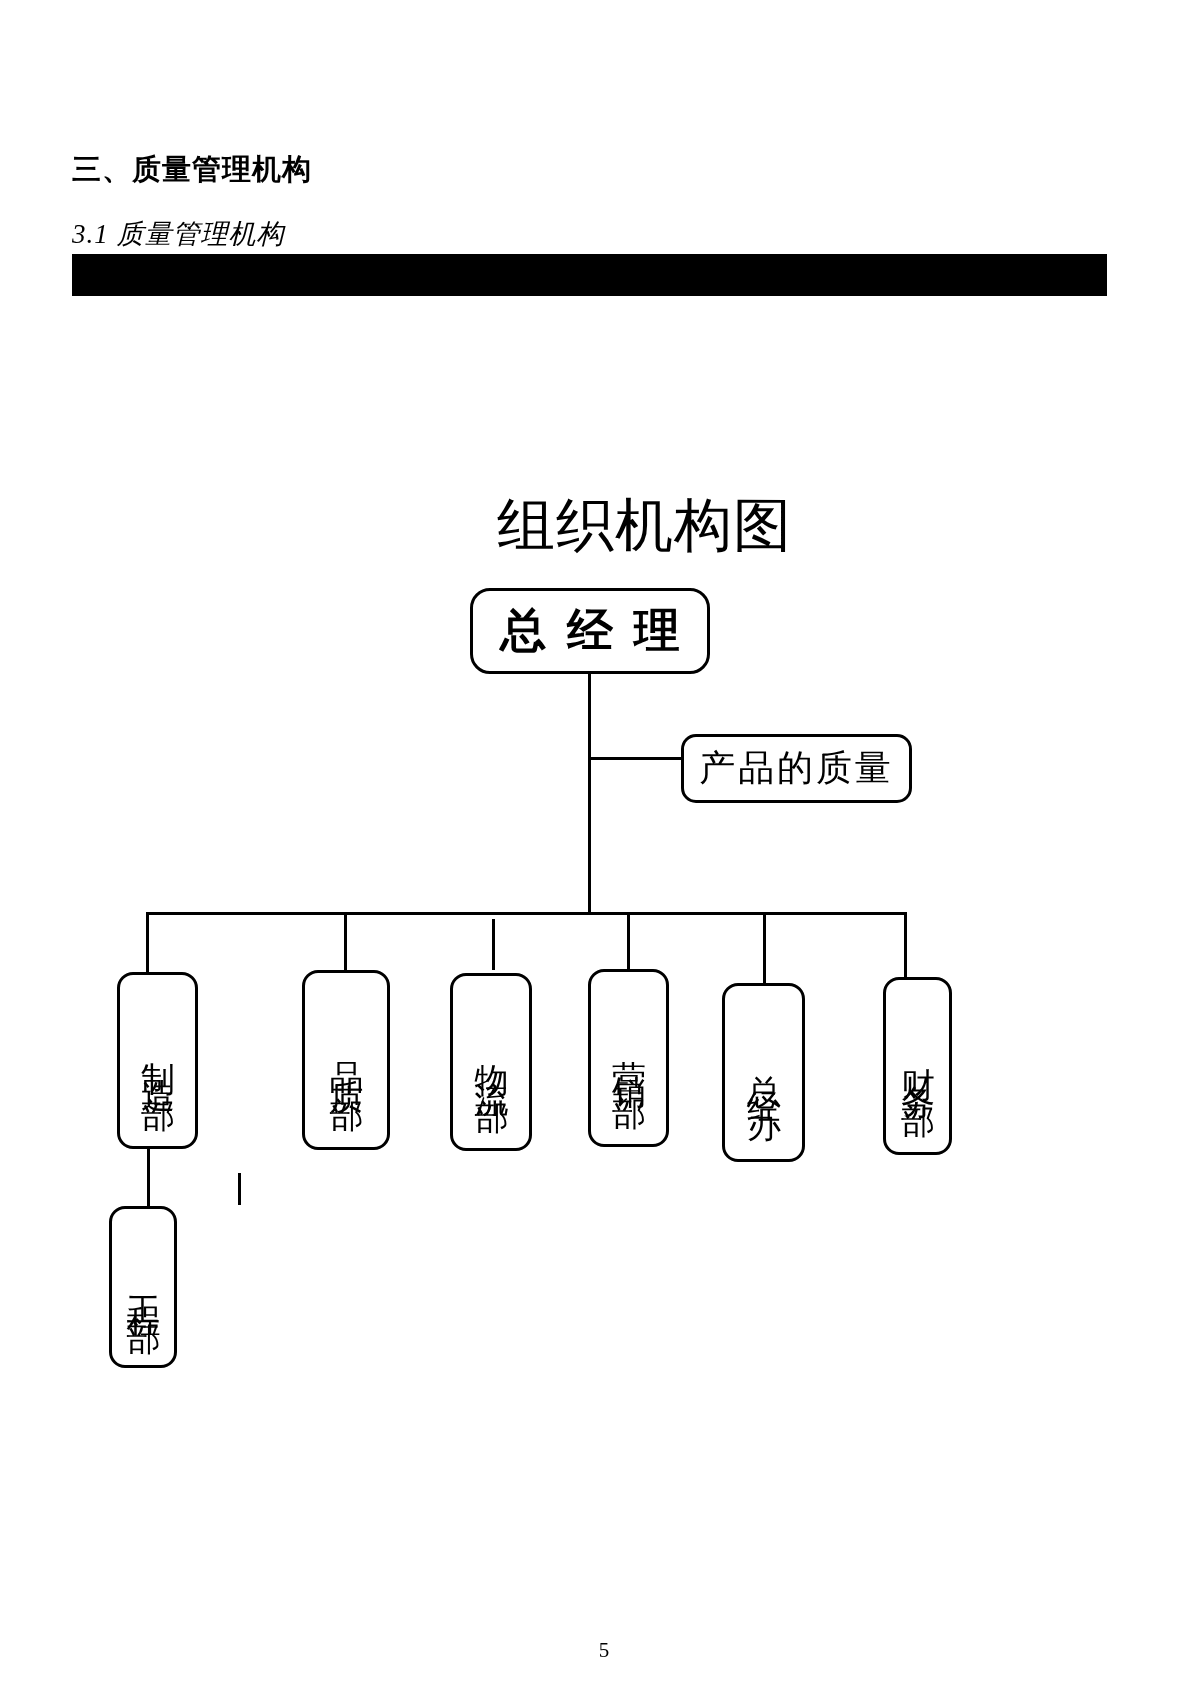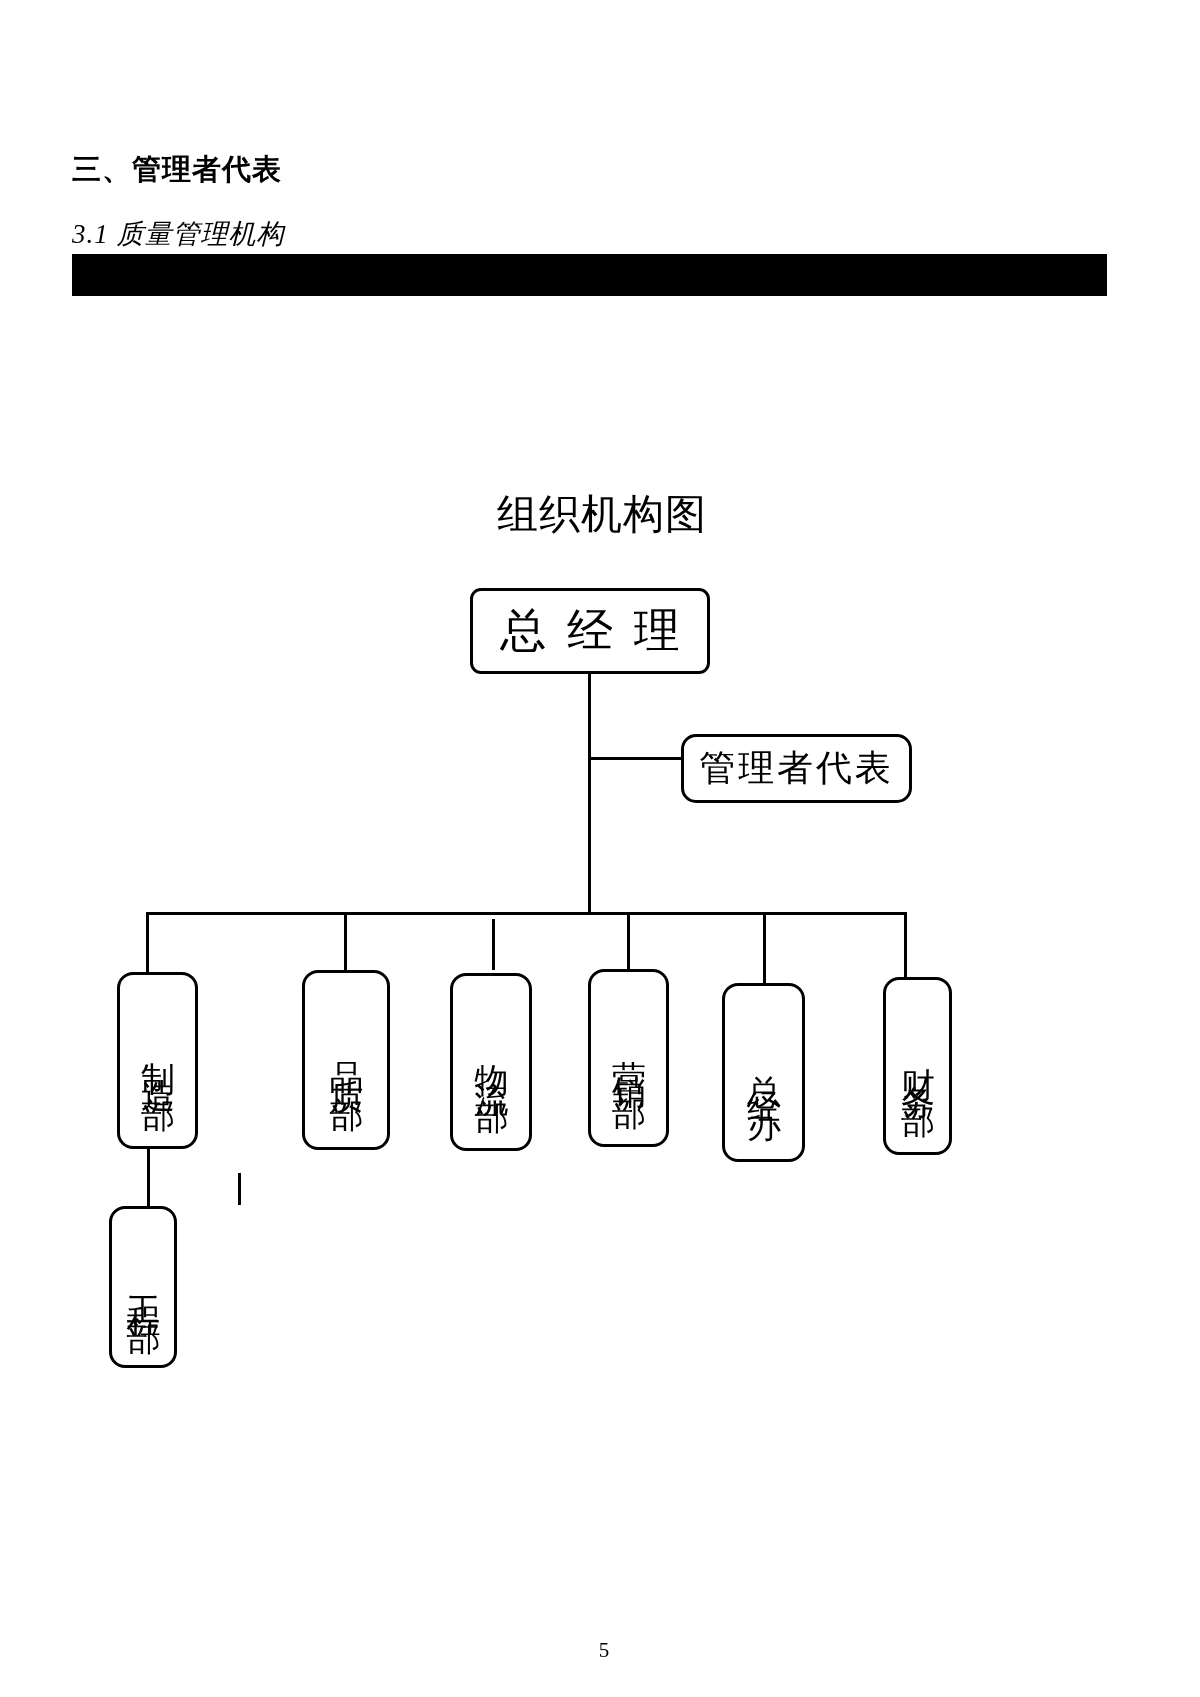--- a/index.html
+++ b/index.html
@@ -29,32 +29,33 @@
   .body-par {
     left: 72px; top: 254px; width: 1064px;
     font-size: 23px; line-height: 42px;
   }
   .body-par .line { white-space: nowrap; }
   .body-par .line.indent { text-indent: 46px; }
 
   
   .chart-title {
     left: 497px; top: 487px;
-    font-size: 41px; letter-spacing: 1px;
+    font-size: 58px; letter-spacing: 1px;
   }
   .node {
     position: absolute;
     border: 3px solid #000000;
     background: #ffffff;
     display: flex; align-items: center; justify-content: center;
     box-sizing: border-box;
   }
   .node-root {
     left: 470px; top: 588px; width: 240px; height: 86px;
-    border-radius: 11px;
+    border-radius: 20px;
+    font-weight: bold;
   }
   .node-root .label { font-size: 46px; letter-spacing: 0.45em; text-indent: 0.45em; white-space: nowrap; }
   .node-staff {
     left: 681px; top: 734px; width: 231px; height: 69px;
     border-radius: 15px;
   }
   .node-staff .label { font-size: 36px; letter-spacing: 0.08em; white-space: nowrap; }
   .node-dept { border-radius: 16px; }
   .node-dept .label {
     writing-mode: vertical-rl;
@@ -92,21 +93,21 @@
   .page-num {
     left: 0; top: 1638px; width: 1208px;
     text-align: center; font-size: 21px;
   }
 </style>
 </head>
 <body>
 
 <div class="page">
 
-  <div class="abs h-section">三、管理者代表</div>
+  <div class="abs h-section">三、质量管理机构</div>
   <div class="abs h-sub">3.1 质量管理机构</div>
 
   <div class="abs body-par">
     <div class="line indent">产品是过程的输出或结果。产品的质量是由过程质量决定的，过程的质量是由系统的质量决定的。</div>
     <div class="line">为确保系统、过程、产品的质量，公司依据质量管理体系标准要求，运用管理的系统方法、过程方法、</div>
     <div class="line">识别了所需的过程及其接口关系，建立了公司的质量管理架构。</div>
   </div>
 
   <div>
     <div class="abs chart-title">组织机构图</div>
@@ -121,21 +122,21 @@
     <div class="line vline ln-stub-5"></div>
     <div class="line vline ln-stub-6"></div>
     <div class="line vline ln-dept1-down"></div>
     <div class="line vline ln-stray"></div>
 
     <div class="node node-root">
       <span class="label">总经理</span>
     </div>
 
     <div class="node node-staff">
-      <span class="label">管理者代表</span>
+      <span class="label">产品的质量</span>
     </div>
 
     <div class="node node-dept dept-1">
       <span class="label">制造部</span>
     </div>
     <div class="node node-dept dept-2">
       <span class="label">品质部</span>
     </div>
     <div class="node node-dept dept-3">
       <span class="label">物流部</span>

